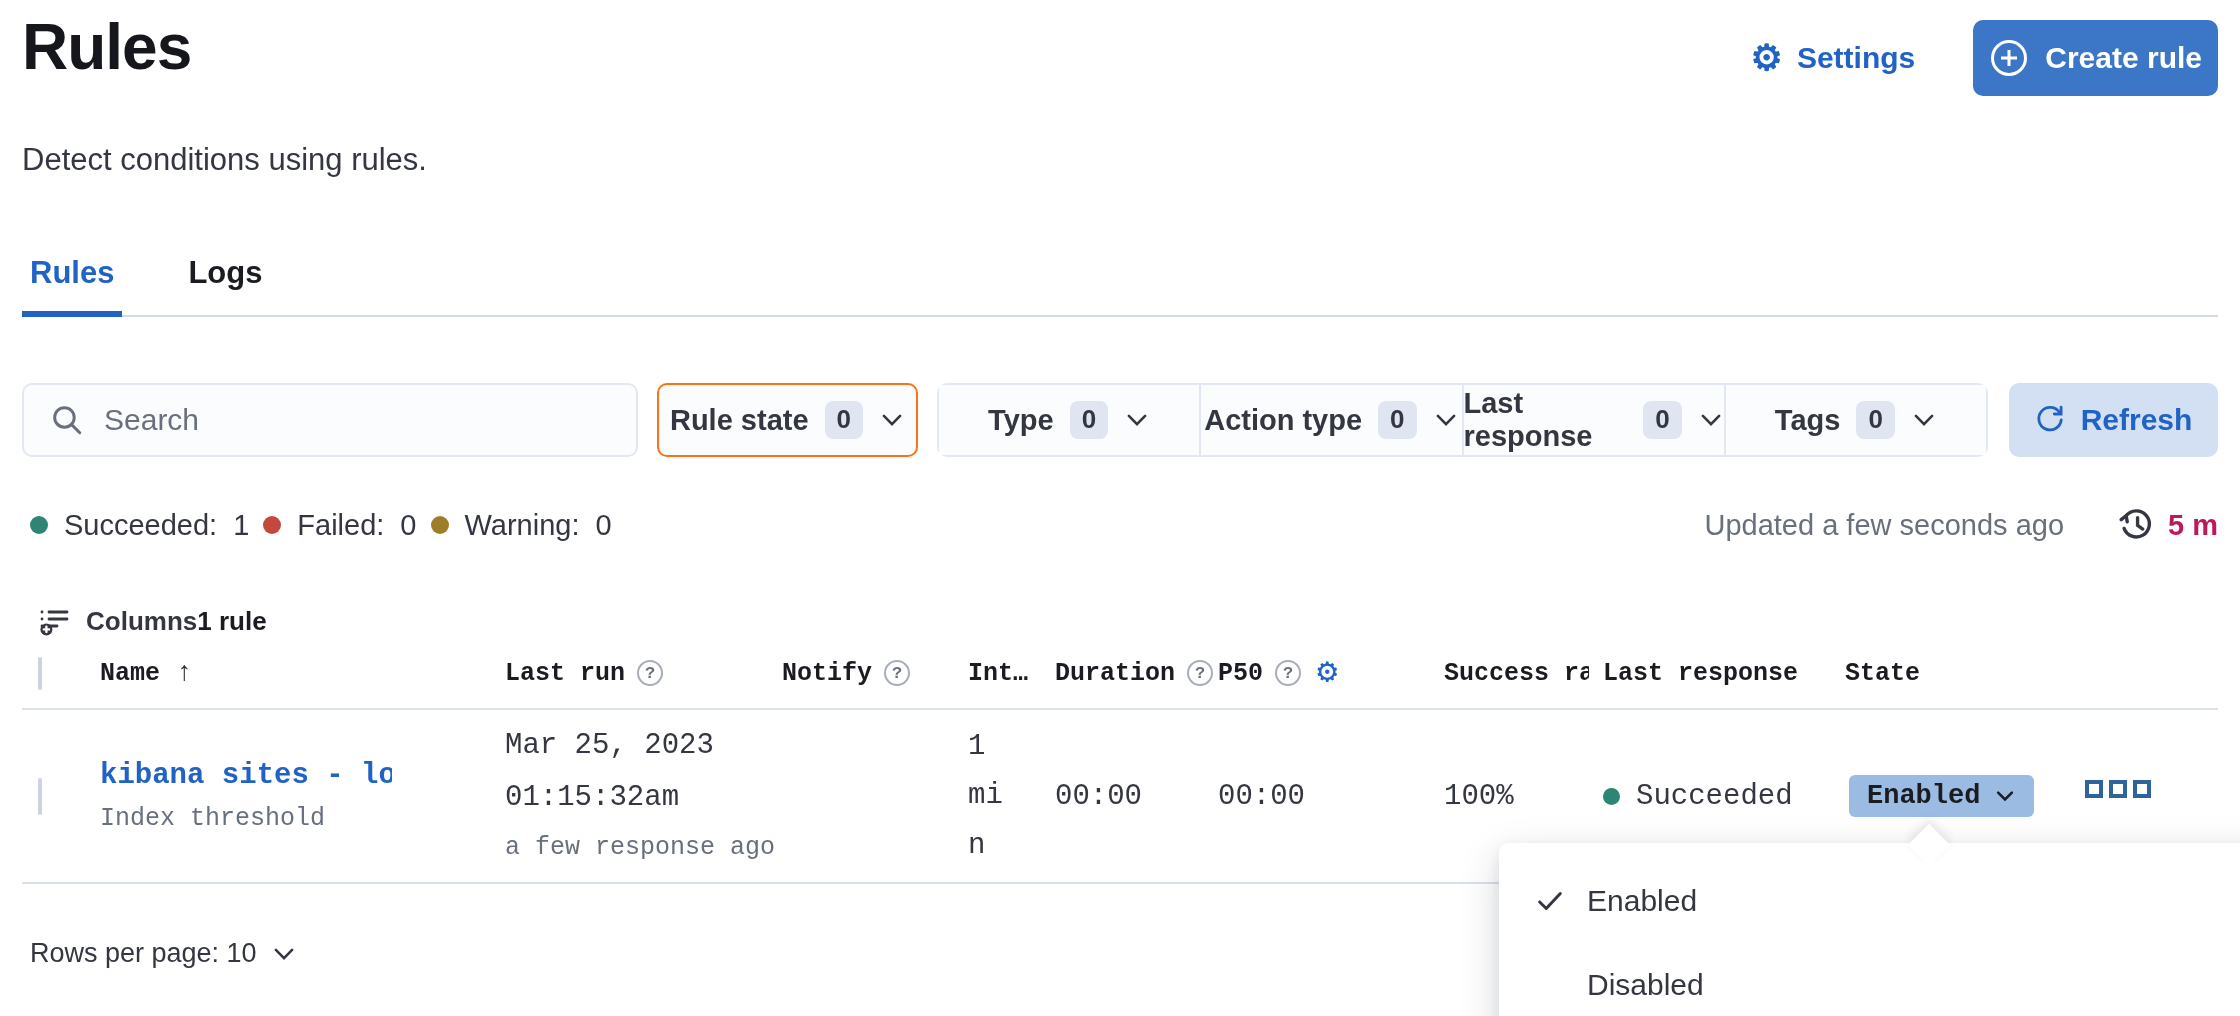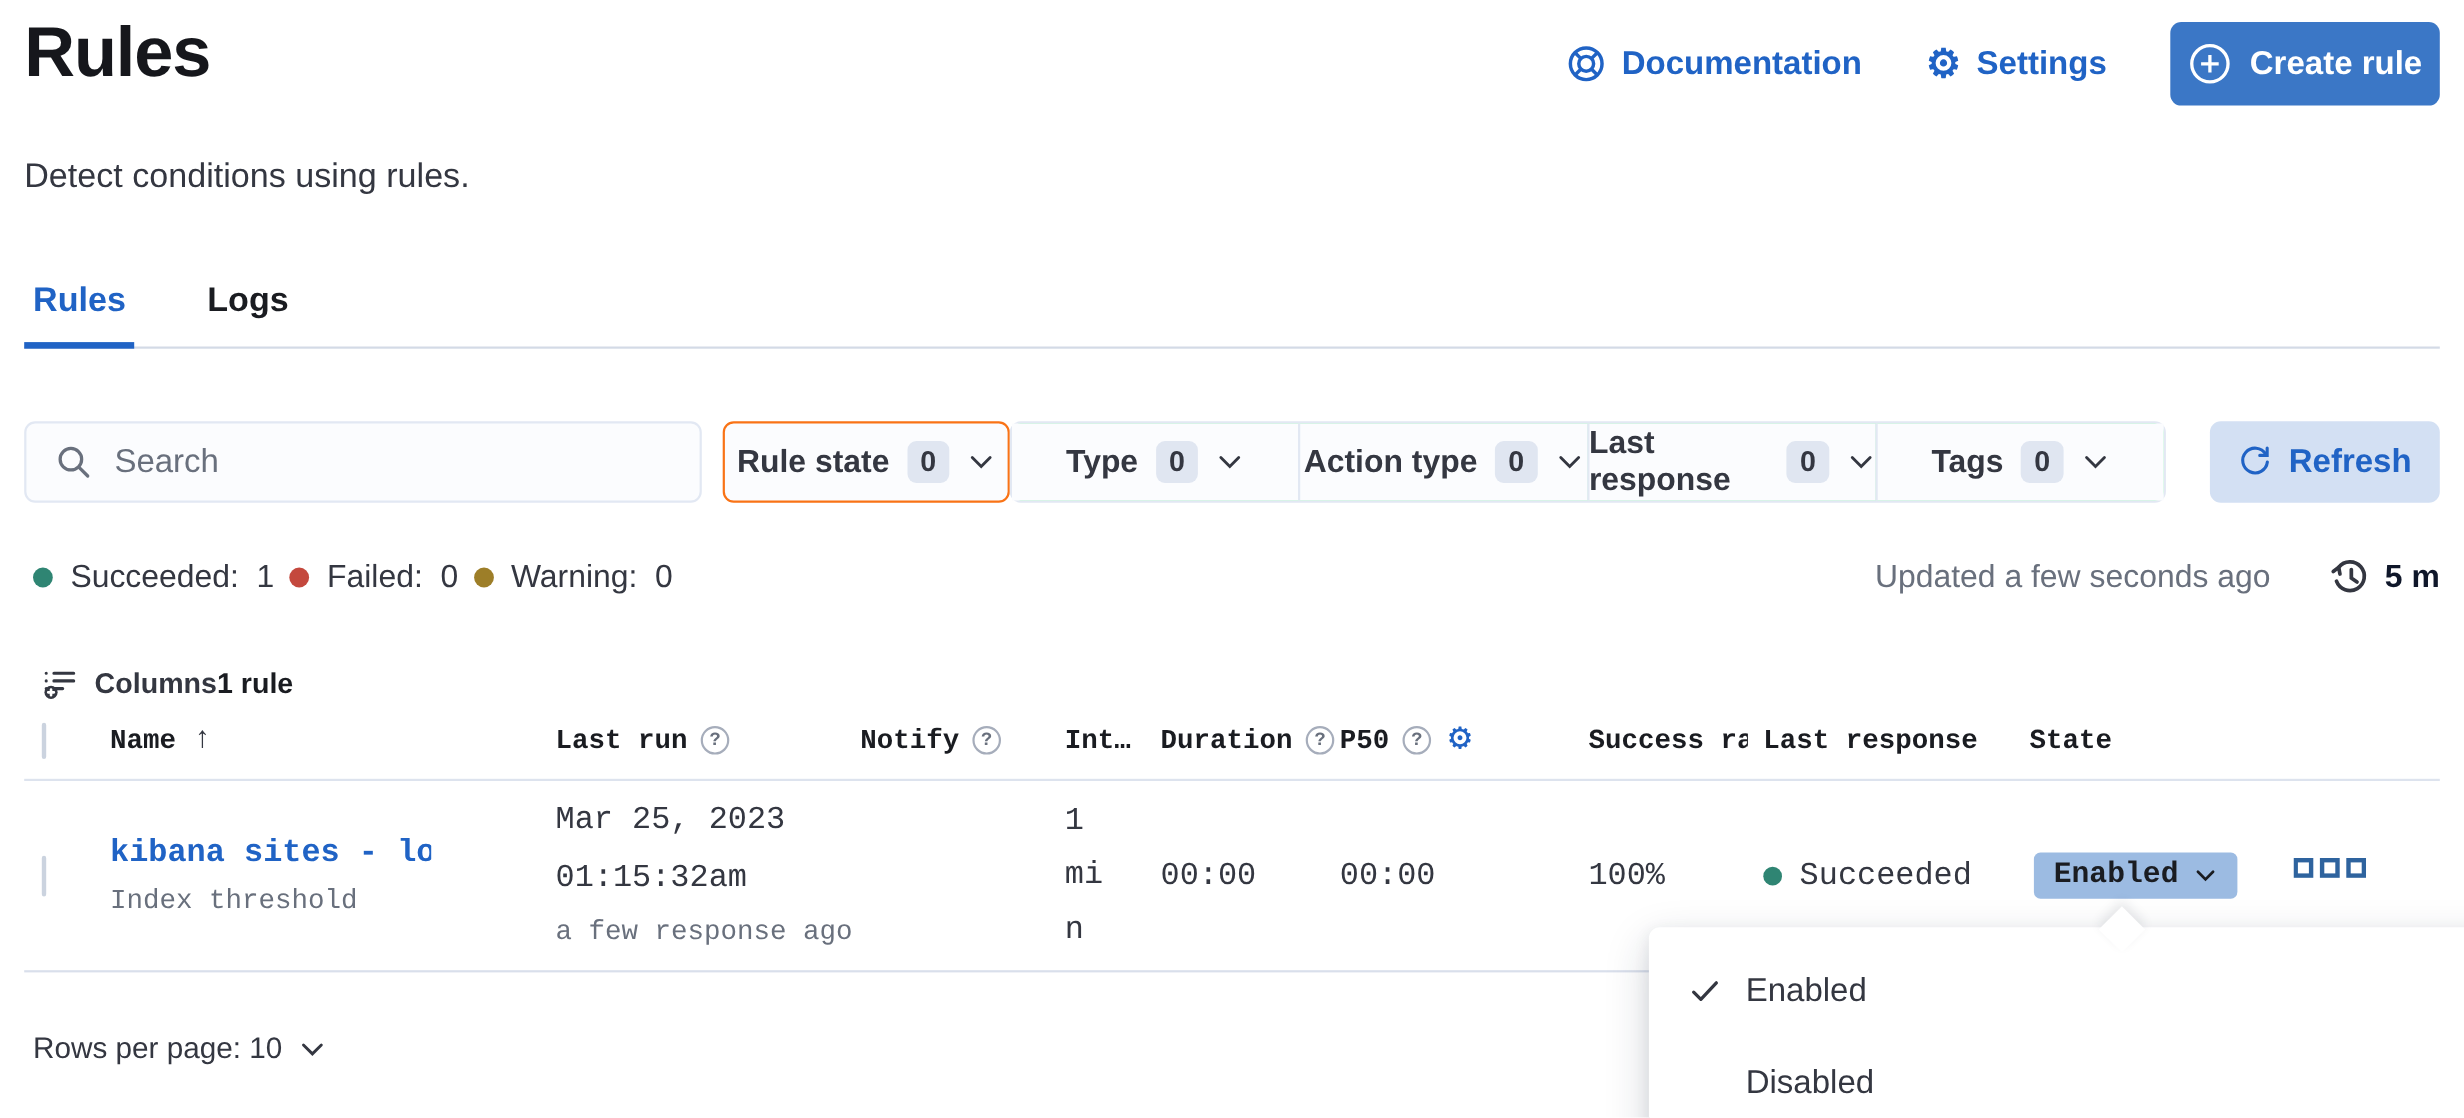--- a/index.html
+++ b/index.html
@@ -41,22 +41,22 @@
     display:flex; align-items:stretch; }
   .searchbox { flex:0 0 616px; display:flex; align-items:center; gap:20px;
     padding:0 26px; border:2px solid #e2e8f3; background:#fbfcfe; border-radius:10px; }
   .searchbox input { border:none; outline:none; background:transparent;
     font-size:30px; color:#343741; width:100%; font-family:inherit; }
   .searchbox input::placeholder { color:#69707d; }
   .filterbox { display:flex; align-items:center; justify-content:center; gap:16px;
     font-size:29px; font-weight:600; color:#343741; cursor:pointer; background:#fbfcfe; }
   .filter-single { margin-left:19px; width:261px; border:2px solid #f97316;
     border-radius:10px; }
-  .filter-group { width:1051px; display:flex; border:2px solid #e2e8f3;
-    border-radius:10px; background:#86efac; }
+  .filter-group { margin-left:19px; width:1051px; display:flex; border:2px solid #e2e8f3;
+    border-radius:10px; background:#a3a3a3; }
   .filter-group .filterbox { flex:1; }
   .filter-group .filterbox + .filterbox { border-left:2px solid #e2e8f3; }
   .count-badge { background:#e0e6f1; color:#343741; border-radius:8px;
     padding:3px 12px; font-size:26px; font-weight:600; line-height:1.2; }
   .chev { width:26px; height:26px; }
   .btn-refresh { margin-left:auto; width:209px; display:flex; align-items:center;
     justify-content:center; gap:16px; background:#d3e0f3; color:#2063c5;
     font-size:30px; font-weight:600; border:none; border-radius:10px; cursor:pointer;
     font-family:inherit; }
 
@@ -64,21 +64,21 @@
   .statusbar { position:absolute; left:30px; right:22px; top:505px; height:40px;
     display:flex; align-items:center; font-size:29px; color:#343741; }
   .status-item { display:flex; align-items:center; gap:16px; margin-right:14px; }
   .dot { width:18px; height:18px; border-radius:50%; flex:none; }
   .dot-succeeded { background:#2f8573; }
   .dot-failed { background:#c4483d; }
   .dot-warning { background:#9d7e28; }
   .status-right { margin-left:auto; display:flex; align-items:center; gap:54px; }
   .updated { color:#69707d; }
   .refresh-interval { display:flex; align-items:center; gap:14px; font-weight:600;
-    color:#0f172a; cursor:pointer; background:none; border:none; font-size:29px;
+    color:#be185d; cursor:pointer; background:none; border:none; font-size:29px;
     font-family:inherit; }
 
   
   .columns-row { position:absolute; left:38px; top:605px; display:flex;
     align-items:center; }
   .columns-btn { display:flex; align-items:center; gap:16px; font-size:26px;
     font-weight:600; color:#343741; cursor:pointer; background:none; border:none;
     font-family:inherit; }
   .rule-count { font-size:26px; font-weight:700; color:#1a1c21; }
 
@@ -133,30 +133,20 @@
     font-size:30px; color:#343741; cursor:pointer; }
   .check-slot { width:34px; margin-right:18px; display:flex; align-items:center; }
 </style>
 </head>
 <body>
 
 <div class="page-header">
   <h1 class="page-title">Rules</h1>
   <div class="header-actions">
     <button class="hlink">
-      <span class="icon">
-        <svg width="36" height="36" viewBox="0 0 16 16" fill="none" stroke="#2063c5" stroke-width="1.4">
-          <circle cx="8" cy="8" r="6.4"></circle>
-            <circle cx="8" cy="8" r="3"></circle>
-          <path d="M3.6 3.6l2.3 2.3M12.4 3.6l-2.3 2.3M3.6 12.4l2.3-2.3M12.4 12.4l-2.3-2.3"></path>
-        </svg>
-      </span>
-      <span>Documentation</span>
-    </button>
-    <button class="hlink">
       <span class="icon gear-glyph">⚙</span>
       <span>Settings</span>
     </button>
     <button class="btn-primary">
       <span class="icon">
         <svg width="40" height="40" viewBox="0 0 16 16" fill="none" stroke="#ffffff" stroke-width="1.2">
           <circle cx="8" cy="8" r="6.6"></circle>
             <path d="M8 4.8v6.4M4.8 8h6.4"></path>
         </svg>
       </span>

